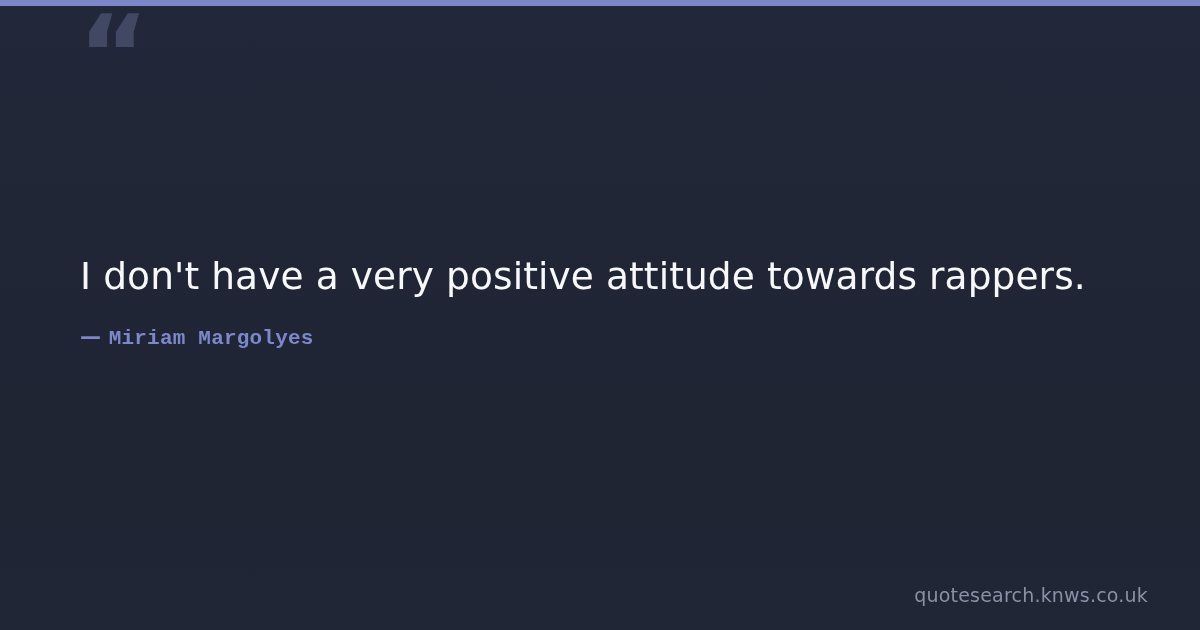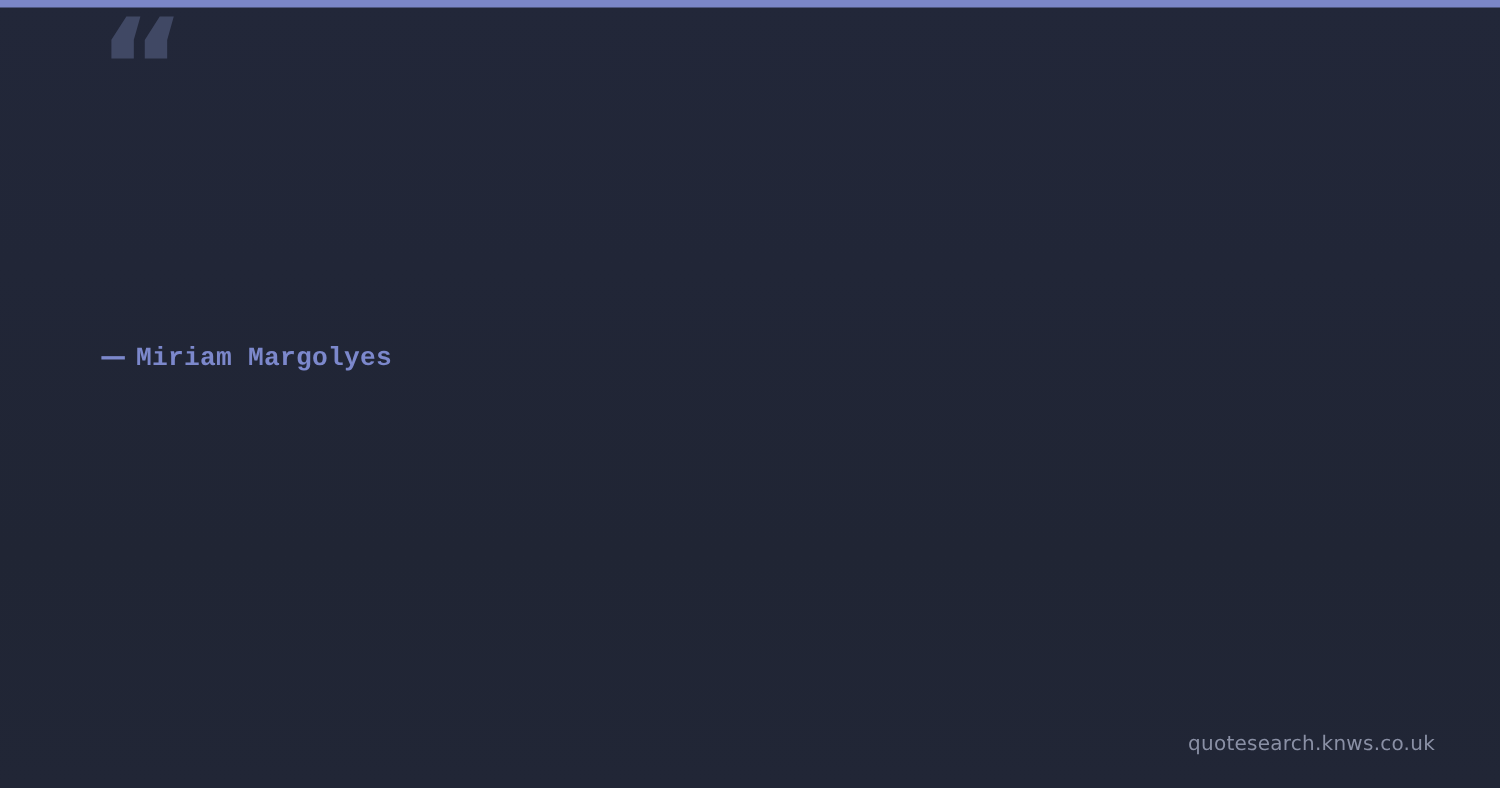--- a/index.html
+++ b/index.html
@@ -89,37 +89,38 @@
     font-family: Liberation Mono, monospace;
   }
 
   
   .watermark {
     position: absolute;
     right: 52px;
     bottom: 26px;
     color: #8a90a5;
     font-family: "DejaVu Sans", sans-serif;
-    font-size: 16px;
+    font-size: 19px;
     font-weight: 400;
     letter-spacing: 0.2px;
     line-height: 18px;
   }
 </style>
 </head>
 <body>
 
 <div class="quote-card">
 
   <div class="top-accent"></div>
 
   <div class="quote-mark">“</div>
 
   <div class="content">
 
+    <p class="quote-text">I don't have a very positive attitude towards rappers.</p>
 
     <p class="attribution">
       <span class="dash">—</span><span>&nbsp;</span><span class="author-name">Miriam Margolyes</span>
     </p>
 
   </div>
 
   <div class="watermark">quotesearch.knws.co.uk</div>
 
 </div>

